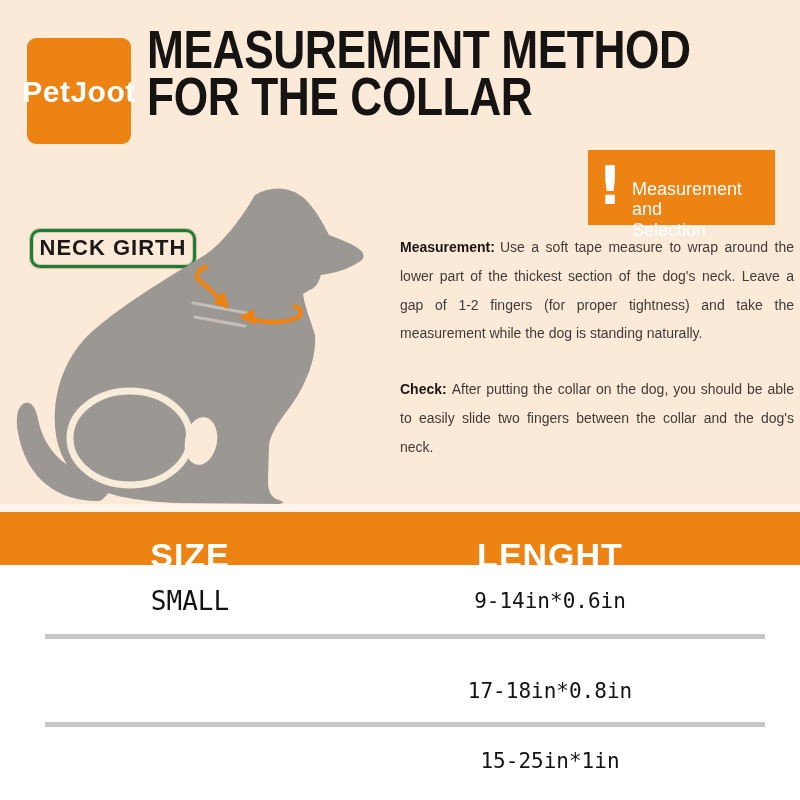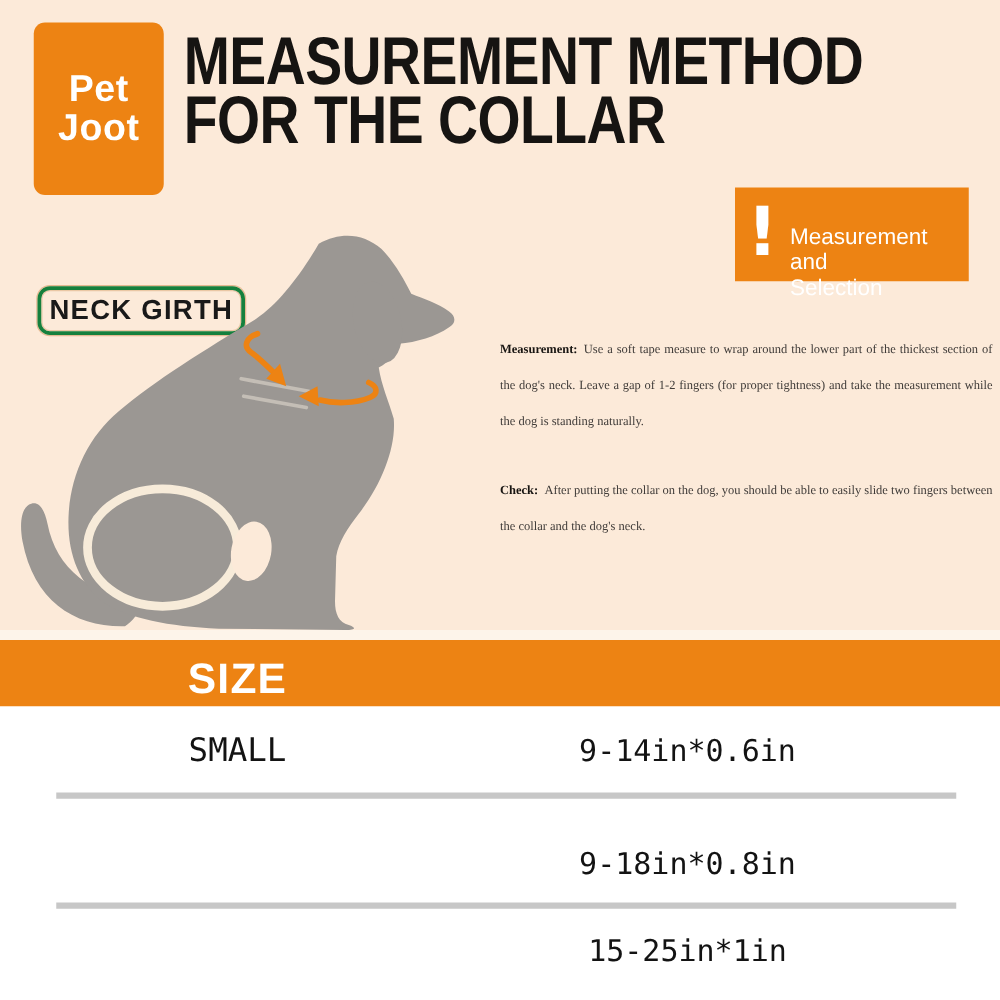--- a/index.html
+++ b/index.html
@@ -1,21 +1,21 @@
 <!DOCTYPE html>
 <html><head>
 <meta charset="utf-8">
 <style>
   html,body{margin:0;padding:0;background:#e9e9e9;}
   .stage{position:relative;width:800px;height:800px;overflow:hidden;
          background:#fcead9;font-family:"Liberation Sans",sans-serif;}
 
   
-  .logo{position:absolute;left:27px;top:18px;width:104px;height:138px;
-        background:#ed8313;border-radius:9px;display:flex;flex-direction:column;
+  .logo{position:absolute;left:27px;top:38px;width:104px;height:106px;
+        background:#ed8313;border-radius:9px;display:flex;
         justify-content:center;align-items:center;}
   .logo div{color:#fff;font-weight:900;font-size:30px;line-height:31px;letter-spacing:.5px;}
   .title{position:absolute;left:147px;top:26px;color:#161412;font-weight:900;
          font-size:54px;line-height:47px;letter-spacing:-.5px;
          transform:scaleX(.82);transform-origin:left top;white-space:nowrap;}
 
   
   .badge{position:absolute;left:588px;top:150px;width:187px;height:75px;
          background:#ed8313;display:flex;align-items:center;}
   .badge .bang{width:44px;text-align:center;color:#fff;font-weight:900;
@@ -28,38 +28,38 @@
               border:3px solid #15803d;border-radius:10px;box-sizing:border-box;
               box-shadow:0 0 0 1px rgba(180,95,12,.35), inset 0 0 0 1px rgba(180,95,12,.25);
               text-align:center;line-height:32px;font-weight:900;font-size:22px;
               letter-spacing:1px;color:#191919;}
 
   
   .dog{position:absolute;left:15px;top:183px;width:400px;height:330px;}
 
   
   .info{position:absolute;left:400px;top:233px;width:394px;
-        font-family:Liberation Serif, serif;font-size:10px;line-height:28.8px;
-        color:#3f3b38;text-align:justify;margin-top:33px;}
+        font-family:Liberation Sans, sans-serif;font-size:14px;line-height:28.8px;
+        color:#3f3b38;text-align:justify;}
   .info p{margin:0 0 27px 0;}
   .info .lbl{font-weight:bold;color:#181512;margin-right:5px;}
 
   
   .light-strip{position:absolute;left:0;top:504px;width:800px;height:8px;background:#fdf4ea;}
   .table-bg{position:absolute;left:0;top:512px;width:800px;height:288px;background:#ffffff;}
   .thead{position:absolute;left:0;top:512px;width:800px;height:53px;background:#ed8313;}
-  .hcell{position:absolute;top:4px;height:53px;line-height:54px;text-align:center;
+  .hcell{position:absolute;top:16px;height:53px;line-height:54px;text-align:center;
          color:#fff;font-weight:900;font-size:34px;letter-spacing:1px;}
   .hcell.size{left:30px;width:320px;}
   .hcell.len{left:385px;width:330px;}
   .trow{position:absolute;left:0;width:800px;height:30px;}
   .tcell{position:absolute;top:0;height:30px;line-height:30px;text-align:center;
          font-family:"DejaVu Sans Mono",monospace;font-weight:normal;color:#131313;}
   .tcell.size{left:30px;width:320px;font-size:26px;}
-  .tcell.len{left:385px;width:330px;font-size:24px;}
+  .tcell.len{left:385px;width:330px;font-size:21px;}
   .divider{position:absolute;left:45px;width:720px;height:5px;background:#c7c7c7;}
 </style>
 </head>
 <body>
 
 <div class="stage">
 
   <div class="logo">
     <div>Pet</div>
     <div>Joot</div>
@@ -126,28 +126,29 @@
 
   <div class="info">
     <p><span class="lbl">Measurement:</span><span>Use a soft tape measure to wrap around the lower part of the thickest section of the dog's neck. Leave a gap of 1-2 fingers (for proper tightness) and take the measurement while the dog is standing naturally.</span></p>
     <p><span class="lbl">Check:</span><span>After putting the collar on the dog, you should be able to easily slide two fingers between the collar and the dog's neck.</span></p>
   </div>
 
   <div class="light-strip"></div>
   <div class="table-bg"></div>
   <div class="thead">
     <div class="hcell size">SIZE</div>
+    <div class="hcell len">LENGHT</div>
   </div>
 
   <div class="trow" style="top:586px">
     <div class="tcell size">SMALL</div>
     <div class="tcell len">9-14in*0.6in</div>
   </div>
   <div class="divider" style="top:634px"></div>
   <div class="trow" style="top:676px">
-    <div class="tcell len">9-18in*0.8in</div>
+    <div class="tcell len">17-18in*0.8in</div>
   </div>
   <div class="divider" style="top:722px"></div>
   <div class="trow" style="top:746px">
     <div class="tcell len">15-25in*1in</div>
   </div>
 
 </div>
 
 </body></html>

